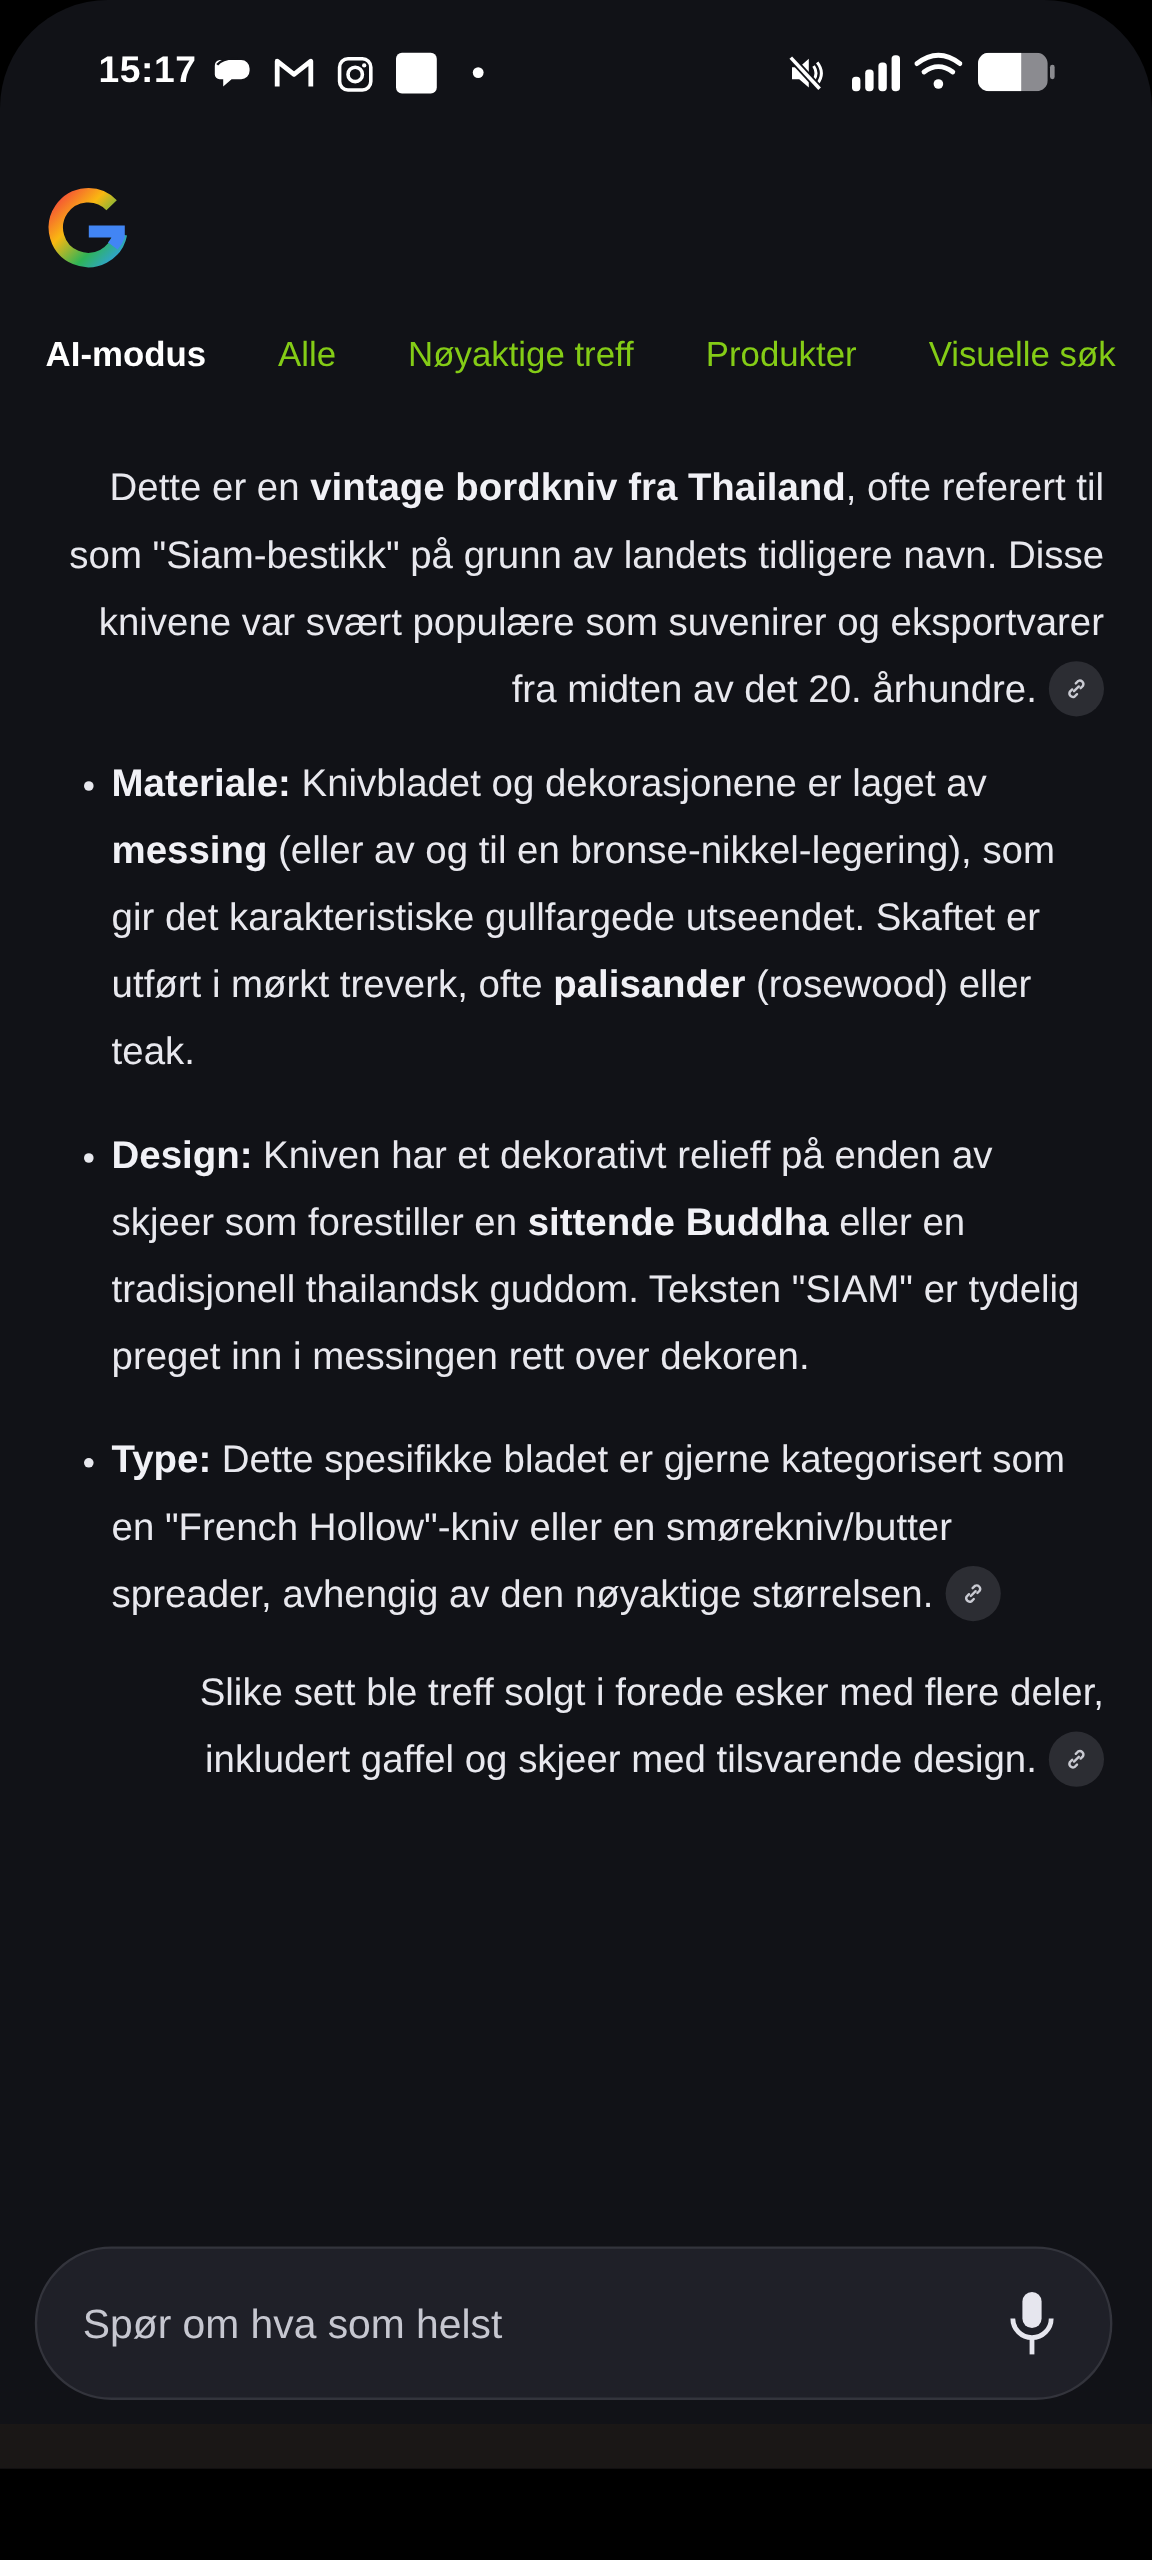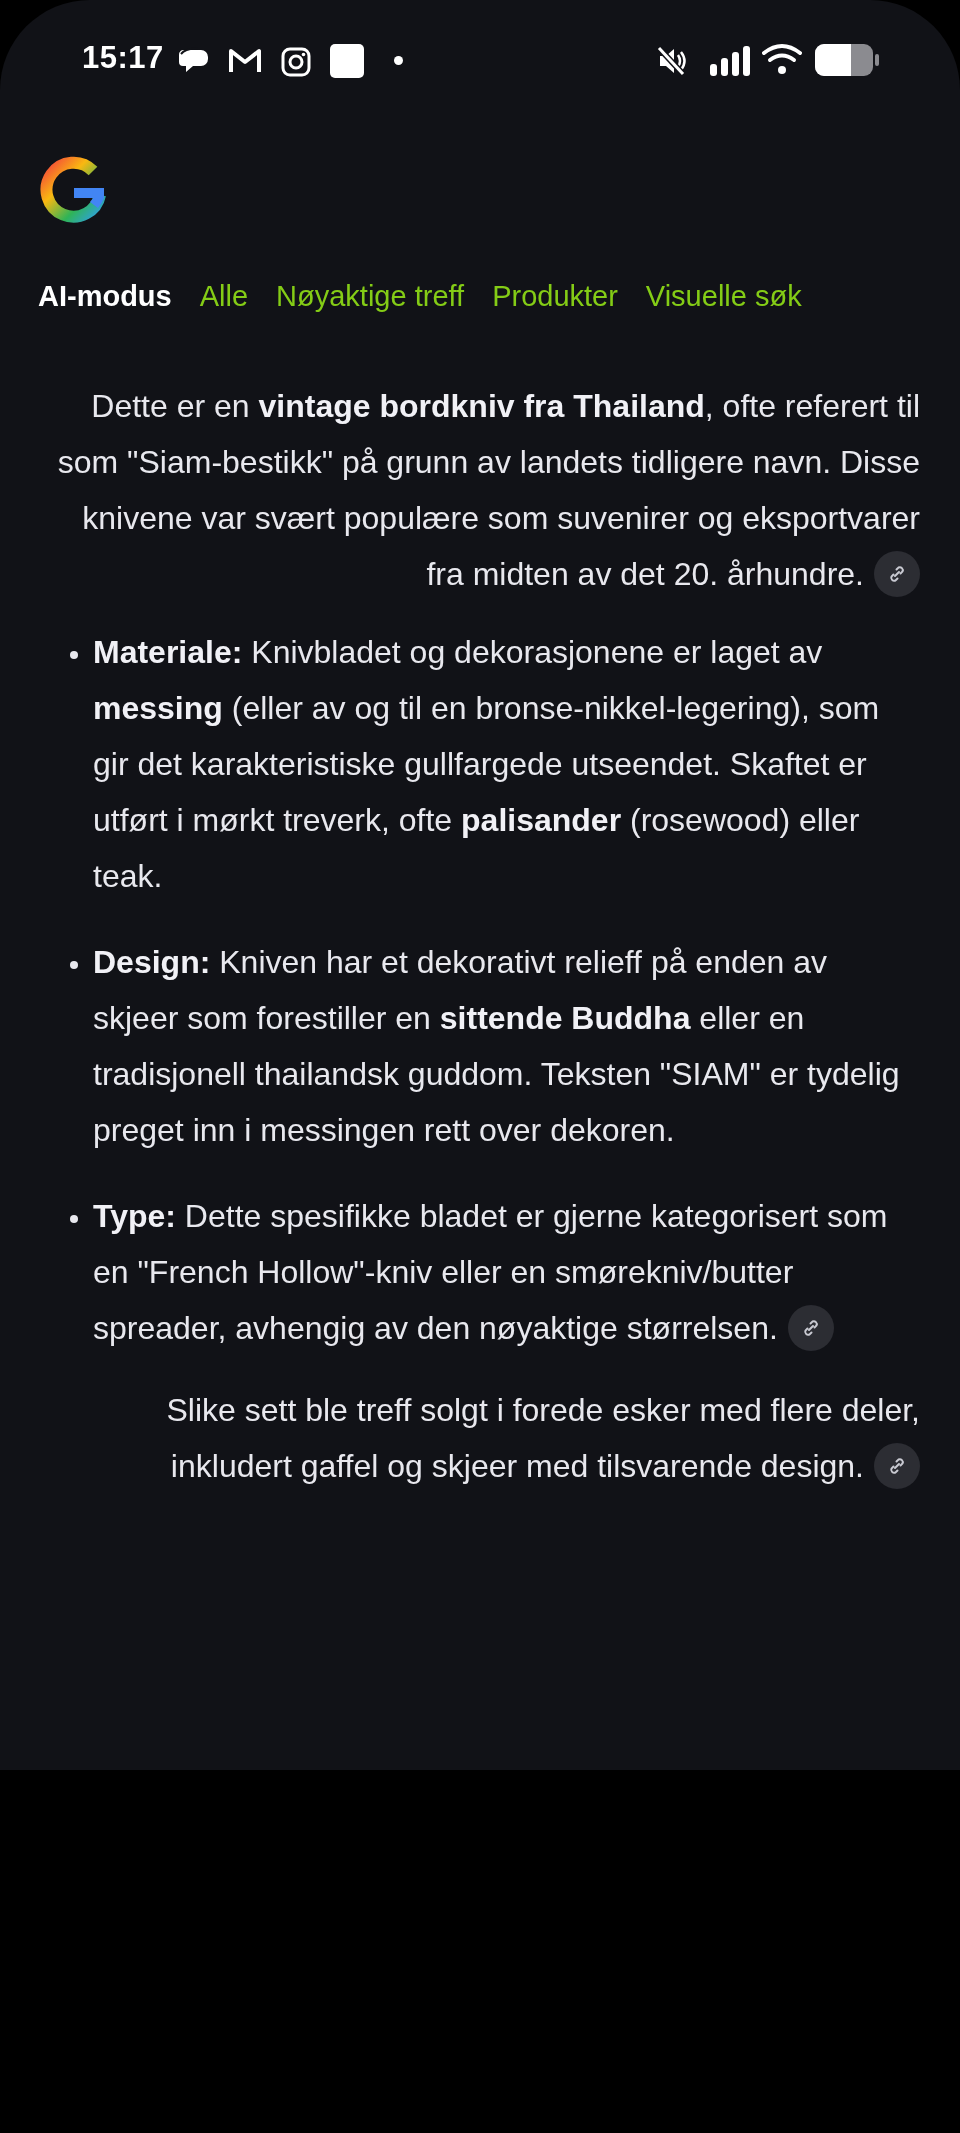--- a/index.html
+++ b/index.html
@@ -1,30 +1,30 @@
 <!DOCTYPE html>
 <html><head>
 <meta charset="utf-8">
 <style>
   html, body { margin:0; padding:0; background:#000; }
   body { width:960px; height:2133px; overflow:hidden; font-family:"Liberation Sans", "DejaVu Sans", sans-serif; }
-  .screen { position:relative; width:960px; height:1770px; background:#111217; border-radius:90px 90px 0 0; overflow:hidden; color:#e8e8ee; }
+  .screen { position:relative; width:960px; height:2057px; background:#111217; border-radius:90px 90px 0 0; overflow:hidden; color:#e8e8ee; }
 
   
   .statusbar { position:absolute; top:36px; left:0; right:0; height:48px; }
   .time { position:absolute; left:82px; top:4px; font-size:31px; font-weight:bold; color:#fff; letter-spacing:0.5px; }
   .sb-icon { position:absolute; top:10px; }
   .sb-left-1 { left:178px; } .sb-left-2 { left:228px; } .sb-left-3 { left:280px; } .sb-left-4 { left:330px; } .sb-dot { left:394px; top:20px; width:9px; height:9px; border-radius:50%; background:#fff; }
   .notif-square { width:34px; height:34px; background:#fff; border-radius:5px; top:8px; }
 
   
   .glogo { position:absolute; left:38px; top:155px; width:70px; height:70px; }
 
   
-  .tabs { position:absolute; top:280px; left:38px; white-space:nowrap; display:flex; gap:28px; font-size:29px; }
+  .tabs { position:absolute; top:280px; left:38px; white-space:nowrap; display:flex; gap:60px; font-size:29px; }
   .tab { color:#84cc16; }
   .tab.active { color:#ffffff; font-weight:bold; }
 
   
   .content { position:absolute; top:378px; left:47px; right:40px; font-size:32px; line-height:56px; color:#e8e8ee; }
   .content p { margin:0;text-align:right; }
   .content b { color:#f1f1f6; font-weight:bold; }
   .heading { margin-top:54px !important; font-weight:bold; font-size:32px; color:#ececf2; }
   .list { margin:22px 0 0 0; padding:0 0 0 46px; }
   .list li { margin-bottom:30px; padding-left:0; }
@@ -141,20 +141,30 @@
       <li><b>Type:</b><span> Dette spesifikke bladet er gjerne kategorisert som en "French Hollow"-kniv eller en smørekniv/butter spreader, avhengig av den nøyaktige størrelsen.</span><span class="cite"><svg width="20" height="20" viewBox="0 0 20 20">
               <path d="M8 12l4-4M6.5 10.5l-2 2a3 3 0 0 0 4 4l2-2M13.5 9.5l2-2a3 3 0 0 0-4-4l-2 2" stroke="#c9cad2" stroke-width="2" fill="none" stroke-linecap="round"></path>
             </svg></span></li>
     </ul>
 
     <p class="final"><span>Slike sett ble treff solgt i forede esker med flere deler, inkludert gaffel og skjeer med tilsvarende design.</span><span class="cite"><svg width="20" height="20" viewBox="0 0 20 20">
             <path d="M8 12l4-4M6.5 10.5l-2 2a3 3 0 0 0 4 4l2-2M13.5 9.5l2-2a3 3 0 0 0-4-4l-2 2" stroke="#c9cad2" stroke-width="2" fill="none" stroke-linecap="round"></path>
           </svg></span></p>
   </div>
 
+  <div class="askbar">
+    <input type="text" placeholder="Spør om hva som helst" style="">
+    <span class="mic">
+      <svg width="50" height="64" viewBox="0 0 50 64">
+          <rect x="17" y="6" width="16" height="30" rx="8" fill="#e6e6ee"></rect>
+          <path d="M9 28a16 16 0 0 0 32 0" stroke="#e6e6ee" stroke-width="4" fill="none"></path>
+          <rect x="23" y="44" width="4" height="14" fill="#e6e6ee"></rect>
+        </svg>
+    </span>
+  </div>
 
   <div class="navbar">
     <span class="nav-back">
       <svg width="40" height="42" viewBox="0 0 40 42">
           <path d="M36 3 L36 39 Q36 42 33 40 L4 23 Q1 21 4 19 L33 2 Q36 0 36 3z" fill="#fff"></path>
         </svg>
     </span>
     <span class="nav-home"></span>
     <span class="nav-recent"></span>
   </div>

